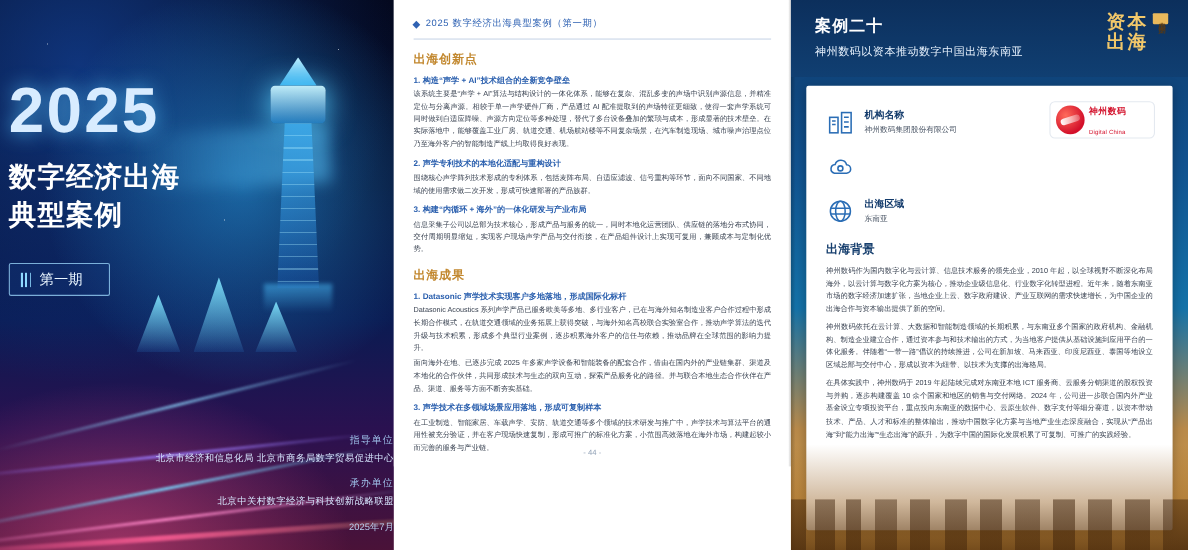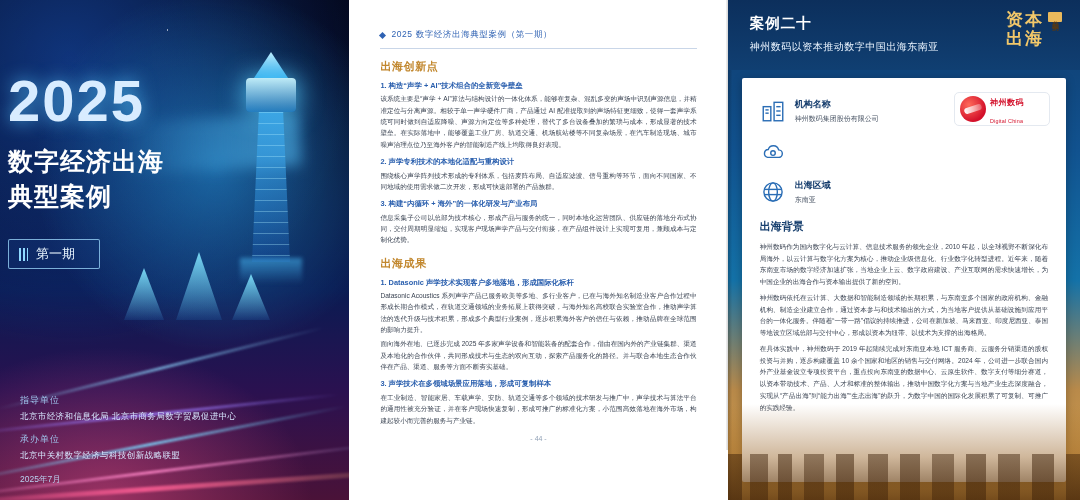--- a/index.html
+++ b/index.html
@@ -87,27 +87,27 @@
     color:#d8ecff;text-shadow:0 0 18px rgba(90,200,255,.8);
   }
   .cover-h1{margin-top:14px;font-size:25px;font-weight:bold;line-height:1.38;letter-spacing:1px;color:#ffffff;}
   .issue{
     margin-top:26px;display:inline-flex;align-items:center;gap:8px;
     border:1px solid rgba(160,220,255,.75);padding:5px 24px 5px 10px;border-radius:2px;
     font-size:13px;color:#eaf6ff;background:rgba(20,60,130,.28);
   }
   .issue .bars{display:inline-block;width:9px;height:13px;
     background:linear-gradient(90deg,#8fd9ff 0 2px,transparent 2px 4px,#8fd9ff 4px 6px,transparent 6px 8px,#8fd9ff 8px 9px);}
-  .cover-foot{position:absolute;left:0;right:0;bottom:14px;text-align:left;color:#cfe2ff;margin-left:20px;}
+  .cover-foot{position:absolute;left:0;right:0;bottom:14px;text-align:right;color:#cfe2ff;}
   .cf-label{font-size:9px;color:#9fc2ea;letter-spacing:1px;margin-bottom:4px;}
   .cf-orgs{font-size:8.5px;color:#d7e7ff;letter-spacing:.4px;margin-bottom:10px;}
   .cf-date{font-size:8.5px;color:#b9d0ef;margin-top:12px;}
 
   
-  .page2{position:relative;width:361px;height:424px;background:#ffffff;padding:13px;}
+  .page2{position:relative;width:361px;height:424px;background:#ffffff;padding:0;}
   .p2-head{
     display:flex;align-items:center;gap:6px;
     margin:16px 18px 0 18px;padding-bottom:7px;border-bottom:1px solid #c9d6e8;
   }
   .p2-head .dot{width:5px;height:5px;background:#2f62b3;transform:rotate(45deg);}
   .p2-head .txt{font-size:8.5px;color:#2f62b3;letter-spacing:.6px;}
   .p2-body{padding:10px 18px 0 18px;}
   .sec-h{
     color:#c2882f;font-size:11px;font-weight:bold;letter-spacing:.6px;
     margin:10px 0 5px 0;

